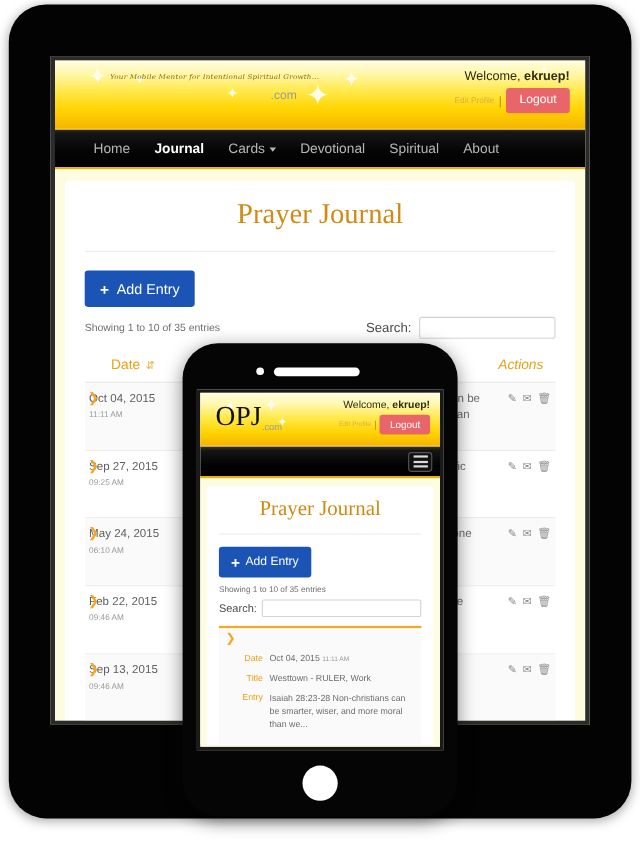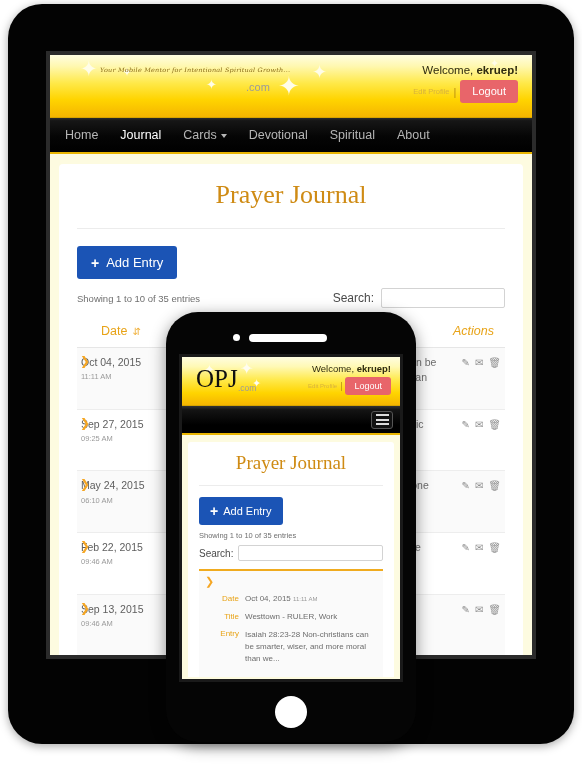--- a/index.html
+++ b/index.html
@@ -111,31 +111,31 @@
   }
 
   
   .navbar {
     height: 37px;
     background: linear-gradient(to bottom, #2b2b2b 0%, #161616 8%, #050505 55%, #000 100%);
     border-top: 1px solid #d7a400;
     border-bottom: 2px solid #e9b500;
     display: flex;
     align-items: center;
-    padding-left: 4px;
+    padding-left: 24px;
   }
   .nav-item {
     font-size: 12.5px;
     color: #b6b6b6;
     padding: 10px 11px;
     white-space: nowrap;
     cursor: pointer;
     text-decoration: none;
   }
-  .nav-item.active { color: #ffffff; font-weight: normal; }
+  .nav-item.active { color: #ffffff; font-weight: bold; }
   .caret {
     display: inline-block;
     margin-left: 4px;
     border-left: 3.5px solid transparent;
     border-right: 3.5px solid transparent;
     border-top: 4px solid #b6b6b6;
     vertical-align: middle;
   }
 
   

